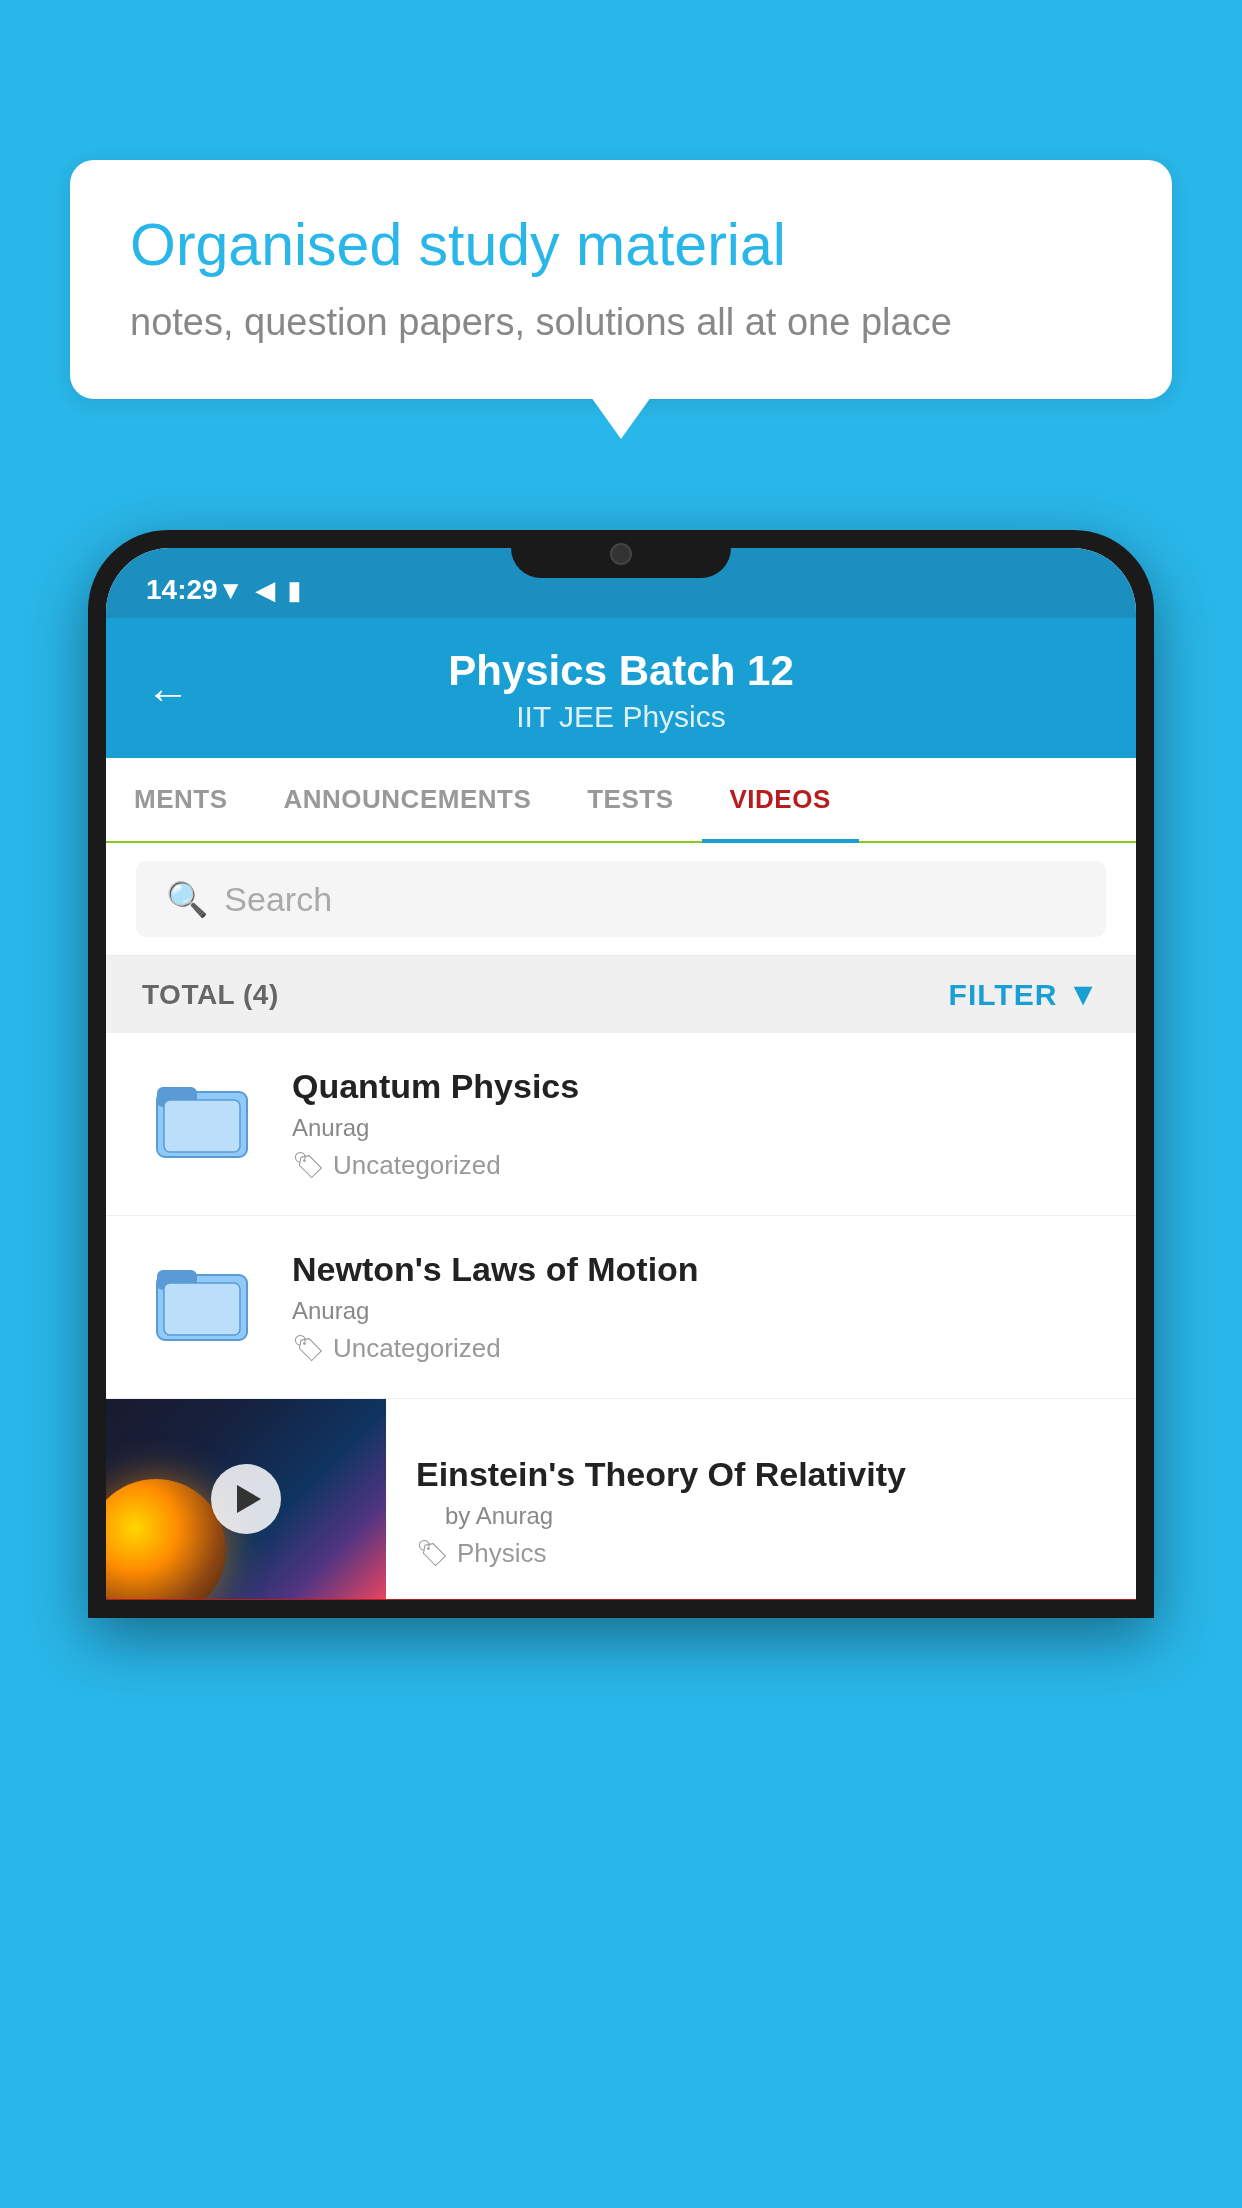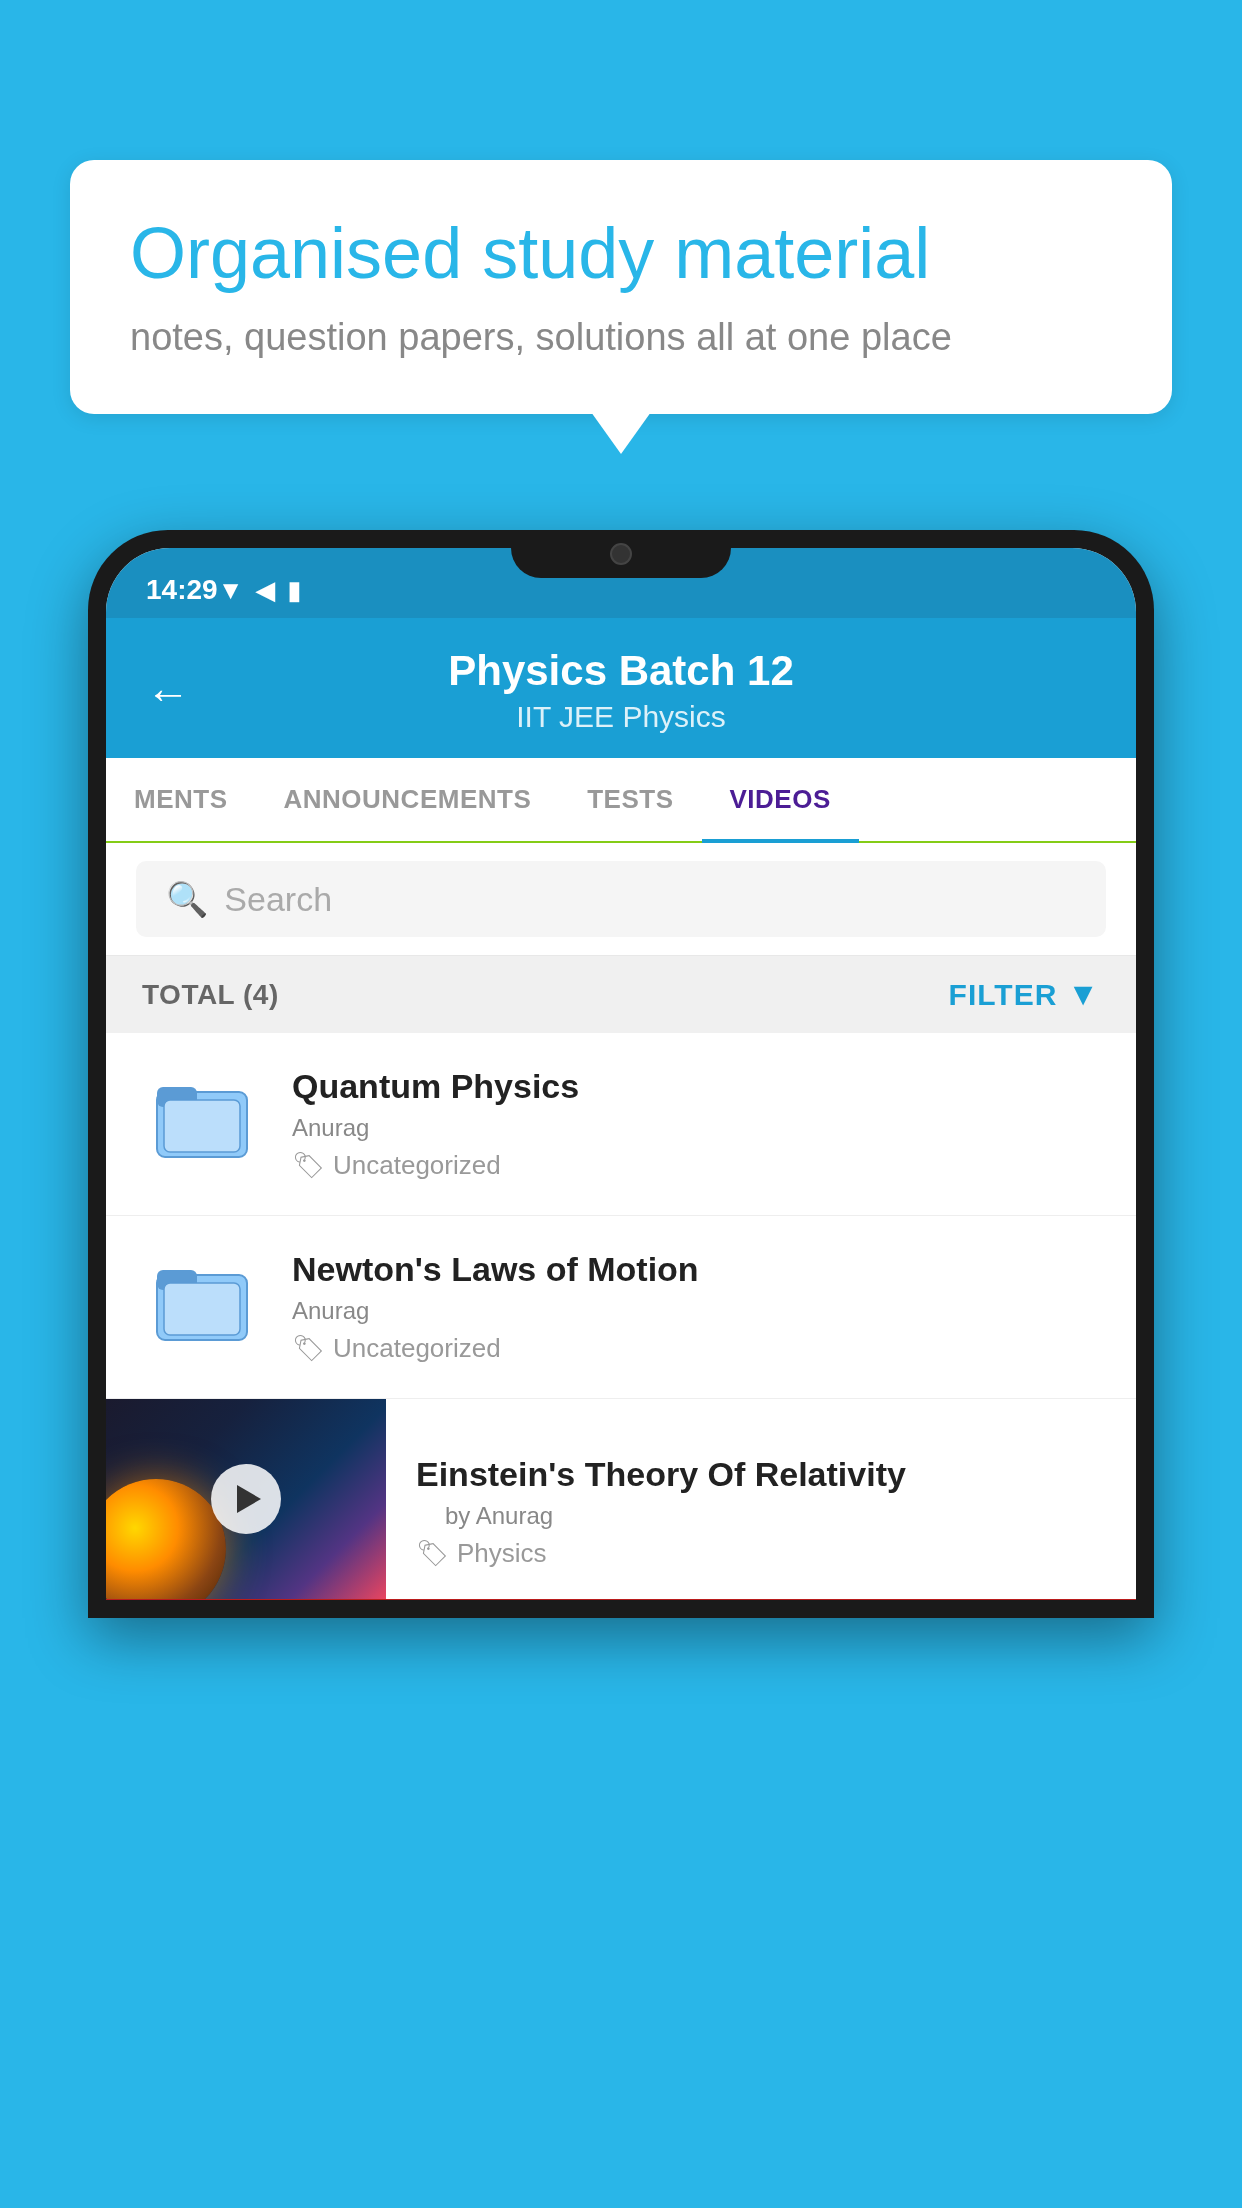--- a/index.html
+++ b/index.html
@@ -32,21 +32,21 @@
       left: 50%;
       transform: translateX(-50%);
       width: 0;
       height: 0;
       border-left: 30px solid transparent;
       border-right: 30px solid transparent;
       border-top: 42px solid #ffffff;
     }
 
     .speech-bubble-title {
-      font-size: 72px;
+      font-size: 59px;
       font-weight: 400;
       color: #29b6e8;
       line-height: 1.2;
       margin-bottom: 20px;
     }
 
     .speech-bubble-subtitle {
       font-size: 38px;
       color: #888888;
       font-weight: 300;
@@ -173,21 +173,21 @@
       font-size: 26px;
       color: #999;
       font-weight: 600;
       letter-spacing: 0.5px;
       text-transform: uppercase;
       position: relative;
       white-space: nowrap;
     }
 
     .tab-item.active {
-      color: #4c1d95;
+      color: #b91c1c;
     }
 
     .tab-item.active::after {
       content: '';
       position: absolute;
       bottom: -2px;
       left: 0;
       right: 0;
       height: 4px;
       background: #1a9fd4;

